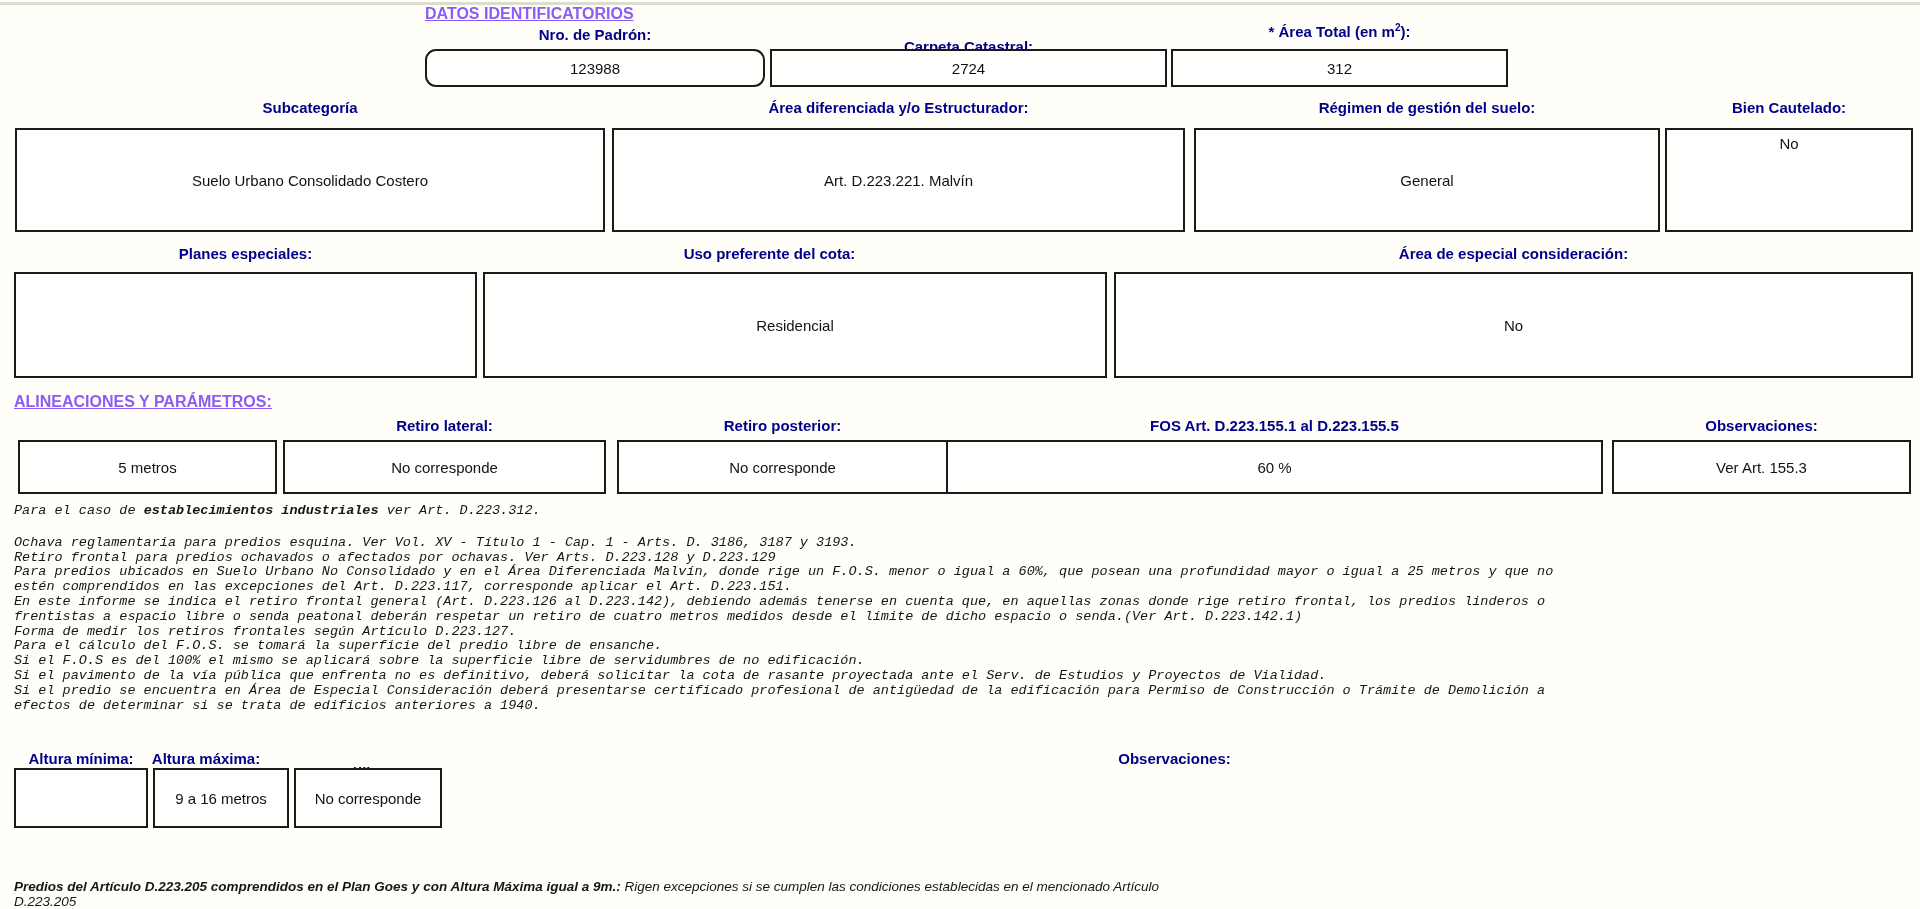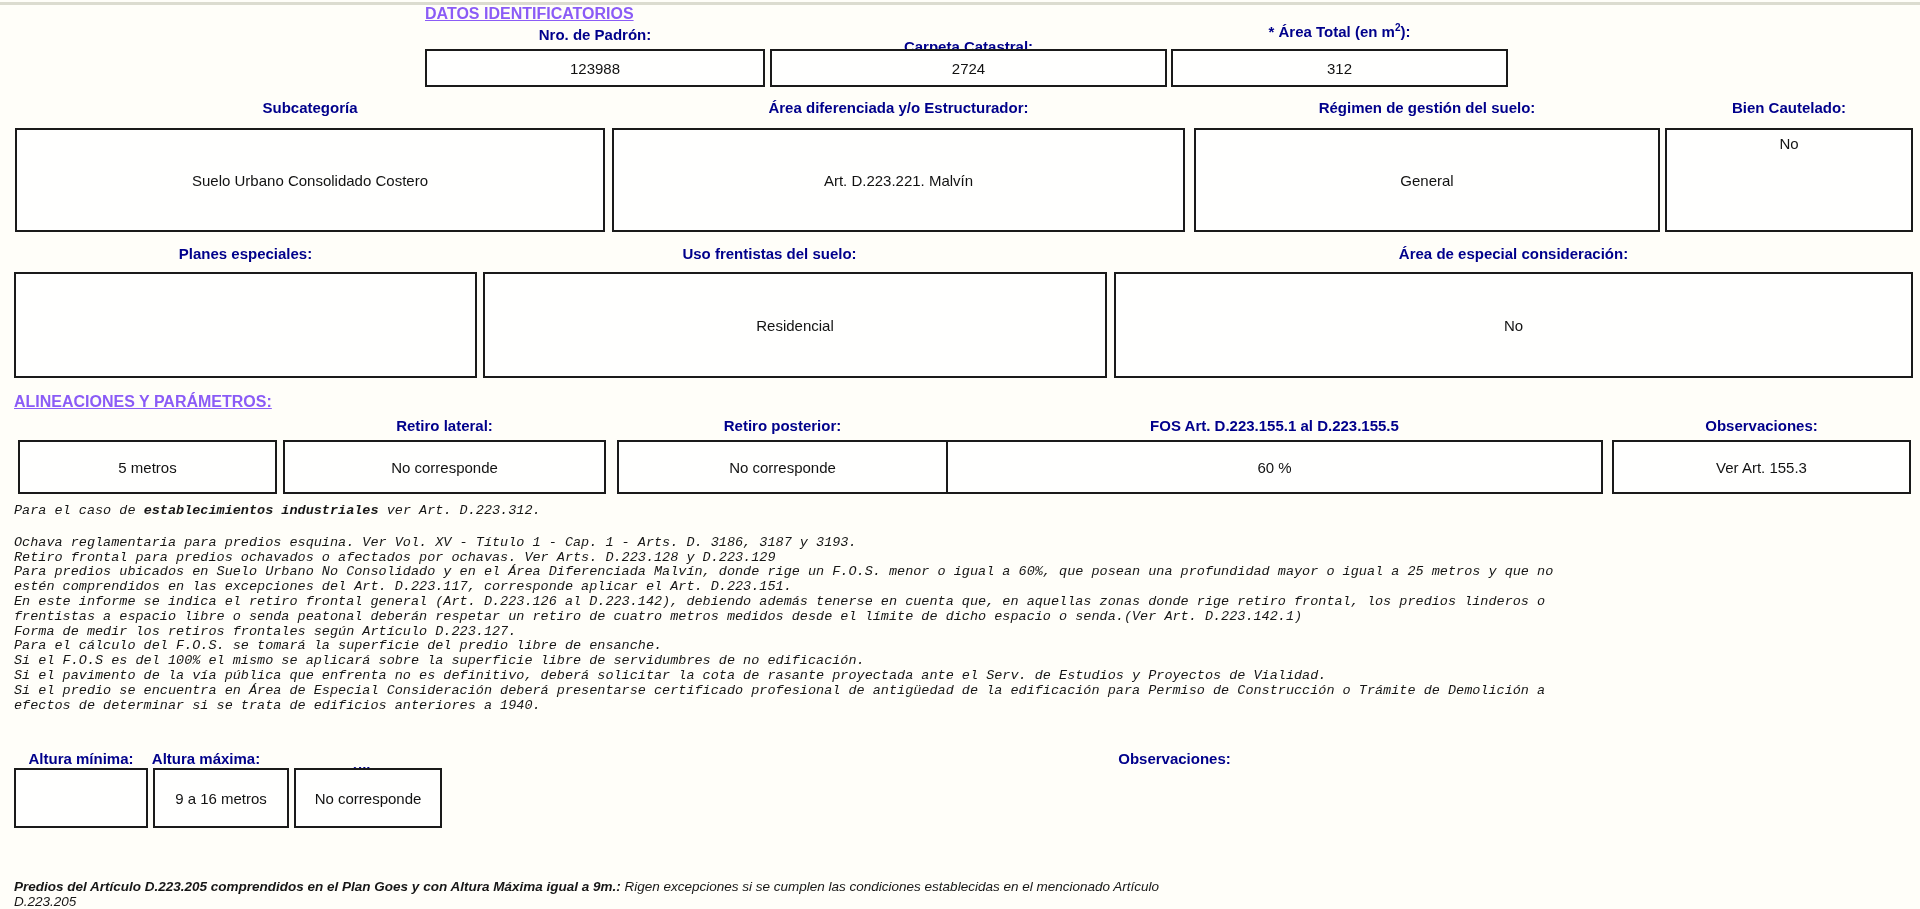--- a/index.html
+++ b/index.html
@@ -29,36 +29,36 @@
 <div id="page">
 
   <div class="hairline"></div>
 
   <div class="h-title" style="left:425px;top:5px;">DATOS IDENTIFICATORIOS</div>
 
   <div class="lbl" style="left:425px;top:26px;width:340px;">Nro. de Padrón:</div>
   <div class="lbl" style="left:770px;top:38px;width:397px;">Carpeta Catastral:</div>
   <div class="lbl" style="left:1171px;top:22px;width:337px;"><span>* Área Total (en m</span><sup>2</sup><span>):</span></div>
 
-  <div class="box" style="left:425px;top:49px;width:340px;height:38px;">123988</div>
+  <div class="box" style="left:425px;top:49px;width:340px;height:38px;border-radius:11px;">123988</div>
   <div class="box" style="left:770px;top:49px;width:397px;height:38px;">2724</div>
   <div class="box" style="left:1171px;top:49px;width:337px;height:38px;">312</div>
 
   <div class="lbl" style="left:15px;top:99px;width:590px;">Subcategoría</div>
   <div class="lbl" style="left:612px;top:99px;width:573px;">Área diferenciada y/o Estructurador:</div>
   <div class="lbl" style="left:1194px;top:99px;width:466px;">Régimen de gestión del suelo:</div>
   <div class="lbl" style="left:1665px;top:99px;width:248px;">Bien Cautelado:</div>
 
   <div class="box" style="left:15px;top:128px;width:590px;height:104px;">Suelo Urbano Consolidado Costero</div>
   <div class="box" style="left:612px;top:128px;width:573px;height:104px;">Art. D.223.221. Malvín</div>
   <div class="box" style="left:1194px;top:128px;width:466px;height:104px;">General</div>
   <div class="box top-align" style="left:1665px;top:128px;width:248px;height:104px;">No</div>
 
   <div class="lbl" style="left:14px;top:245px;width:463px;">Planes especiales:</div>
-  <div class="lbl" style="left:483px;top:245px;width:573px;">Uso frentistas del suelo:</div>
+  <div class="lbl" style="left:483px;top:245px;width:573px;">Uso preferente del cota:</div>
   <div class="lbl" style="left:1114px;top:245px;width:799px;">Área de especial consideración:</div>
 
   <div class="box" style="left:14px;top:272px;width:463px;height:106px;"></div>
   <div class="box" style="left:483px;top:272px;width:624px;height:106px;">Residencial</div>
   <div class="box" style="left:1114px;top:272px;width:799px;height:106px;">No</div>
 
   <div class="h-title" style="left:14px;top:393px;">ALINEACIONES Y PARÁMETROS:</div>
 
   <div class="lbl" style="left:18px;top:437px;width:259px;">Retiro frontal:</div>
   <div class="lbl" style="left:283px;top:417px;width:323px;">Retiro lateral:</div>

